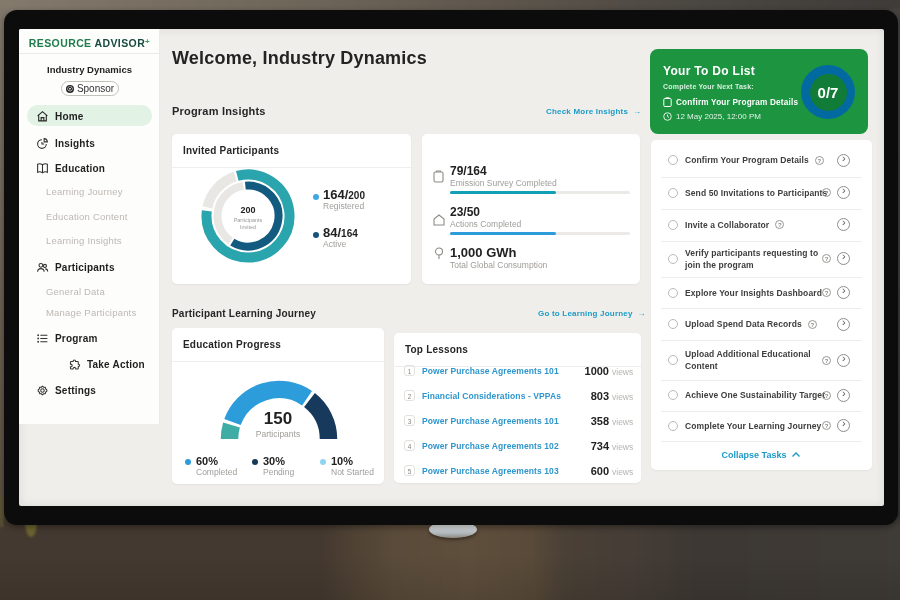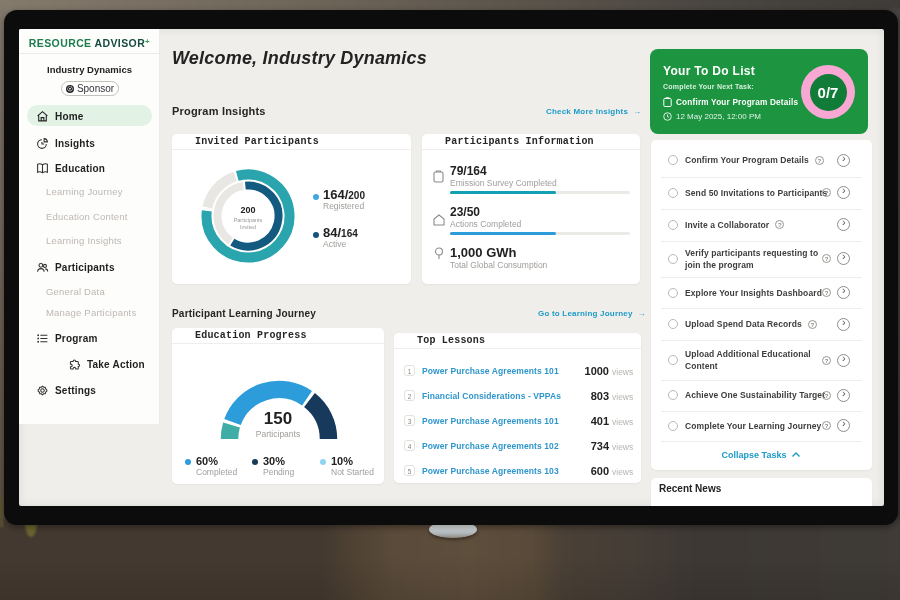--- a/index.html
+++ b/index.html
@@ -34,37 +34,37 @@
   #sponsor .dot { width:8px; height:8px; border-radius:50%; background:#262626; color:#fff; font-size:6px;
     display:flex; align-items:center; justify-content:center; }
   #sponsor .txt { font-size:10px; color:#333; }
   .mitem { left:0; width:141px; height:20px; display:flex; align-items:center; }
   .mitem svg { margin-left:17px; width:13px; height:13px; flex:none; }
   .mitem .t { margin-left:6px; font-size:10px; font-weight:bold; color:#1f1f1f; letter-spacing:0.2px; }
   .msub { left:0; width:141px; height:16px; display:flex; align-items:center; }
   .msub .t { margin-left:27px; font-size:9.5px; color:#bdb8b3; letter-spacing:0.2px; }
   #home-pill { left:8px; top:76px; width:125px; height:21px; background:#e2f2e4; border-radius:11px; }
   
-  .h-welcome { left:153px; top:19px; font-size:18px; font-weight:bold; color:#232323; letter-spacing:0.2px;font-style:italic; }
+  .h-welcome { left:153px; top:19px; font-size:18px; font-weight:bold; color:#232323; letter-spacing:0.2px; }
   .filters { left:156px; top:50px; font-size:9px; color:#8d8b88; display:flex; align-items:center; }
   .filters b { color:#2b2b2b; font-size:8.5px; letter-spacing:0.2px; }
   .sect { font-size:11px; font-weight:bold; color:#262626; letter-spacing:0.2px; }
   .link { font-size:8px; font-weight:bold; color:#1d9bc7; letter-spacing:0.2px; }
   .card { background:#fff; border-radius:5px; box-shadow:0 1px 2px rgba(0,0,0,0.05); }
-  .chead { height:16px; border-bottom:1px solid #f0eeec; display:flex; align-items:center; padding-left:23px;
-    font-size:10px; font-weight:bold; color:#262626; letter-spacing:0.2px;font-family:Liberation Mono, monospace; }
+  .chead { height:34px; border-bottom:1px solid #f0eeec; display:flex; align-items:center; padding-left:11px;
+    font-size:10px; font-weight:bold; color:#262626; letter-spacing:0.2px; }
   
   .dot { border-radius:50%; display:inline-block; }
   
   #green { left:631px; top:20px; width:218px; height:85px; background:#1c9440; border-radius:8px; color:#fff; }
   #green .title { position:absolute; left:13px; top:15px; font-size:12px; font-weight:bold; letter-spacing:0.3px; }
   #green .sub { position:absolute; left:13px; top:34px; font-size:7px; font-weight:bold; color:#d9efdf; letter-spacing:0.2px; }
   #green .task { position:absolute; left:13px; top:48px; font-size:8.2px; font-weight:bold; letter-spacing:0.2px; display:flex; align-items:center; gap:4px;}
   #green .date { position:absolute; left:13px; top:63px; font-size:8px; color:#e2f2e7; display:flex; align-items:center; gap:4px;}
-  #badge { position:absolute; left:151px; top:16px; width:54px; height:54px; border-radius:50%; background:#f9a8d4;
+  #badge { position:absolute; left:151px; top:16px; width:54px; height:54px; border-radius:50%; background:#0369a1;
     display:flex; align-items:center; justify-content:center; }
   #badge .inner { width:37px; height:37px; border-radius:50%; background:#117b38; display:flex; align-items:center; justify-content:center;
     font-size:15px; font-weight:bold; color:#fff; }
   #todo { left:632px; top:111px; width:221px; height:330px; }
   .trow { position:absolute; left:0; width:221px; }
   .trow .cb { position:absolute; left:17px; width:10px; height:10px; border:1.2px solid #bcb8b3; border-radius:50%; background:#fff; }
   .trow .tx { position:absolute; left:34px; font-size:8.5px; font-weight:bold; color:#3d3d3d; letter-spacing:0.1px; line-height:12px; }
   .trow .q { position:absolute; width:9px; height:9px; border:1px solid #9a9792; border-radius:50%; color:#8a8782;
     font-size:6px; text-align:center; line-height:8px; font-weight:bold; }
   .trow .go { position:absolute; left:186px; width:13px; height:13px; border:1.2px solid #8f8c88; border-radius:50%; }
@@ -182,21 +182,20 @@
       </svg>
       <span class="abs dot" style="left:141px; top:60px; width:6px; height:6px; background:#41a7e1;"></span>
       <div class="abs" style="left:151px; top:53px; font-size:13px; font-weight:bold; color:#222;">164/<span style="font-size:10px">200</span></div>
       <div class="abs" style="left:151px; top:67px; font-size:8.5px; color:#a09d99;">Registered</div>
       <span class="abs dot" style="left:141px; top:98px; width:6px; height:6px; background:#15537a;"></span>
       <div class="abs" style="left:151px; top:91px; font-size:13px; font-weight:bold; color:#222;">84/<span style="font-size:10px">164</span></div>
       <div class="abs" style="left:151px; top:105px; font-size:8.5px; color:#a09d99;">Active</div>
     </div>
 
     <div class="abs card" style="left:403px; top:105px; width:218px; height:150px;">
-      <div class="chead">Participants Information</div>
       <svg class="abs" style="left:11px; top:36px;" width="11" height="13" viewBox="0 0 11 13" fill="none" stroke="#8d8a86" stroke-width="1.1">
         <rect x="1" y="2" width="9" height="10" rx="1.5"></rect>
         <path d="M3.5 2 V1 H7.5 V2"></path>
       </svg>
       <div class="abs" style="left:28px; top:30px; font-size:12px; font-weight:bold; color:#222;">79/164</div>
       <div class="abs" style="left:28px; top:44px; font-size:8.5px; color:#a09d99;">Emission Survey Completed</div>
       <div class="abs" style="left:28px; top:57px; width:180px; height:3px; background:#eceae7; border-radius:2px;">
         <div style="width:59%; height:3px; background:#12a0b5; border-radius:2px;"></div>
       </div>
       <svg class="abs" style="left:11px; top:80px;" width="12" height="12" viewBox="0 0 12 12" fill="none" stroke="#8d8a86" stroke-width="1.1">
@@ -246,21 +245,21 @@
         <div class="abs" style="left:10px; top:10px; width:11px; height:11px; border:1px solid #e3e1de; border-radius:3px; font-size:6.5px; color:#8a8782; text-align:center; line-height:11px;">1</div>
         <div class="abs" style="left:28px; top:11px; font-size:8.5px; font-weight:bold; color:#2e96cc; letter-spacing:0.1px;">Power Purchase Agreements 101</div>
         <div class="abs" style="left:120px; top:10px; width:95px; text-align:right; font-size:11px; font-weight:bold; color:#222;">1000</div>
         <div class="abs" style="left:218px; top:12px; font-size:8.5px; color:#b8b5b0;">views</div>
         <div class="abs" style="left:10px; top:35px; width:11px; height:11px; border:1px solid #e3e1de; border-radius:3px; font-size:6.5px; color:#8a8782; text-align:center; line-height:11px;">2</div>
         <div class="abs" style="left:28px; top:36px; font-size:8.5px; font-weight:bold; color:#2e96cc; letter-spacing:0.1px;">Financial Considerations - VPPAs</div>
         <div class="abs" style="left:120px; top:35px; width:95px; text-align:right; font-size:11px; font-weight:bold; color:#222;">803</div>
         <div class="abs" style="left:218px; top:37px; font-size:8.5px; color:#b8b5b0;">views</div>
         <div class="abs" style="left:10px; top:60px; width:11px; height:11px; border:1px solid #e3e1de; border-radius:3px; font-size:6.5px; color:#8a8782; text-align:center; line-height:11px;">3</div>
         <div class="abs" style="left:28px; top:61px; font-size:8.5px; font-weight:bold; color:#2e96cc; letter-spacing:0.1px;">Power Purchase Agreements 101</div>
-        <div class="abs" style="left:120px; top:60px; width:95px; text-align:right; font-size:11px; font-weight:bold; color:#222;">401</div>
+        <div class="abs" style="left:120px; top:60px; width:95px; text-align:right; font-size:11px; font-weight:bold; color:#222;">358</div>
         <div class="abs" style="left:218px; top:62px; font-size:8.5px; color:#b8b5b0;">views</div>
         <div class="abs" style="left:10px; top:85px; width:11px; height:11px; border:1px solid #e3e1de; border-radius:3px; font-size:6.5px; color:#8a8782; text-align:center; line-height:11px;">4</div>
         <div class="abs" style="left:28px; top:86px; font-size:8.5px; font-weight:bold; color:#2e96cc; letter-spacing:0.1px;">Power Purchase Agreements 102</div>
         <div class="abs" style="left:120px; top:85px; width:95px; text-align:right; font-size:11px; font-weight:bold; color:#222;">734</div>
         <div class="abs" style="left:218px; top:87px; font-size:8.5px; color:#b8b5b0;">views</div>
         <div class="abs" style="left:10px; top:110px; width:11px; height:11px; border:1px solid #e3e1de; border-radius:3px; font-size:6.5px; color:#8a8782; text-align:center; line-height:11px;">5</div>
         <div class="abs" style="left:28px; top:111px; font-size:8.5px; font-weight:bold; color:#2e96cc; letter-spacing:0.1px;">Power Purchase Agreements 103</div>
         <div class="abs" style="left:120px; top:110px; width:95px; text-align:right; font-size:11px; font-weight:bold; color:#222;">600</div>
         <div class="abs" style="left:218px; top:112px; font-size:8.5px; color:#b8b5b0;">views</div>
       </div>
@@ -344,16 +343,13 @@
       <div class="tsep" style="top:168px;"></div>
       <div class="tsep" style="top:200px;"></div>
       <div class="tsep" style="top:239.5px;"></div>
       <div class="tsep" style="top:270.5px;"></div>
       <div class="tsep" style="top:301px;"></div>
       <div id="collapse">Collapse Tasks&nbsp;&nbsp;<svg width="10" height="7" viewBox="0 0 10 7">
           <path d="M1.5 5.5 L5 2 L8.5 5.5" stroke="#1d9bc7" stroke-width="1.4" fill="none"></path>
         </svg></div>
     </div>
 
-    <div class="abs card" id="news">
-      <div class="t">Recent News</div>
-    </div>
   </div>
 
 </body></html>

